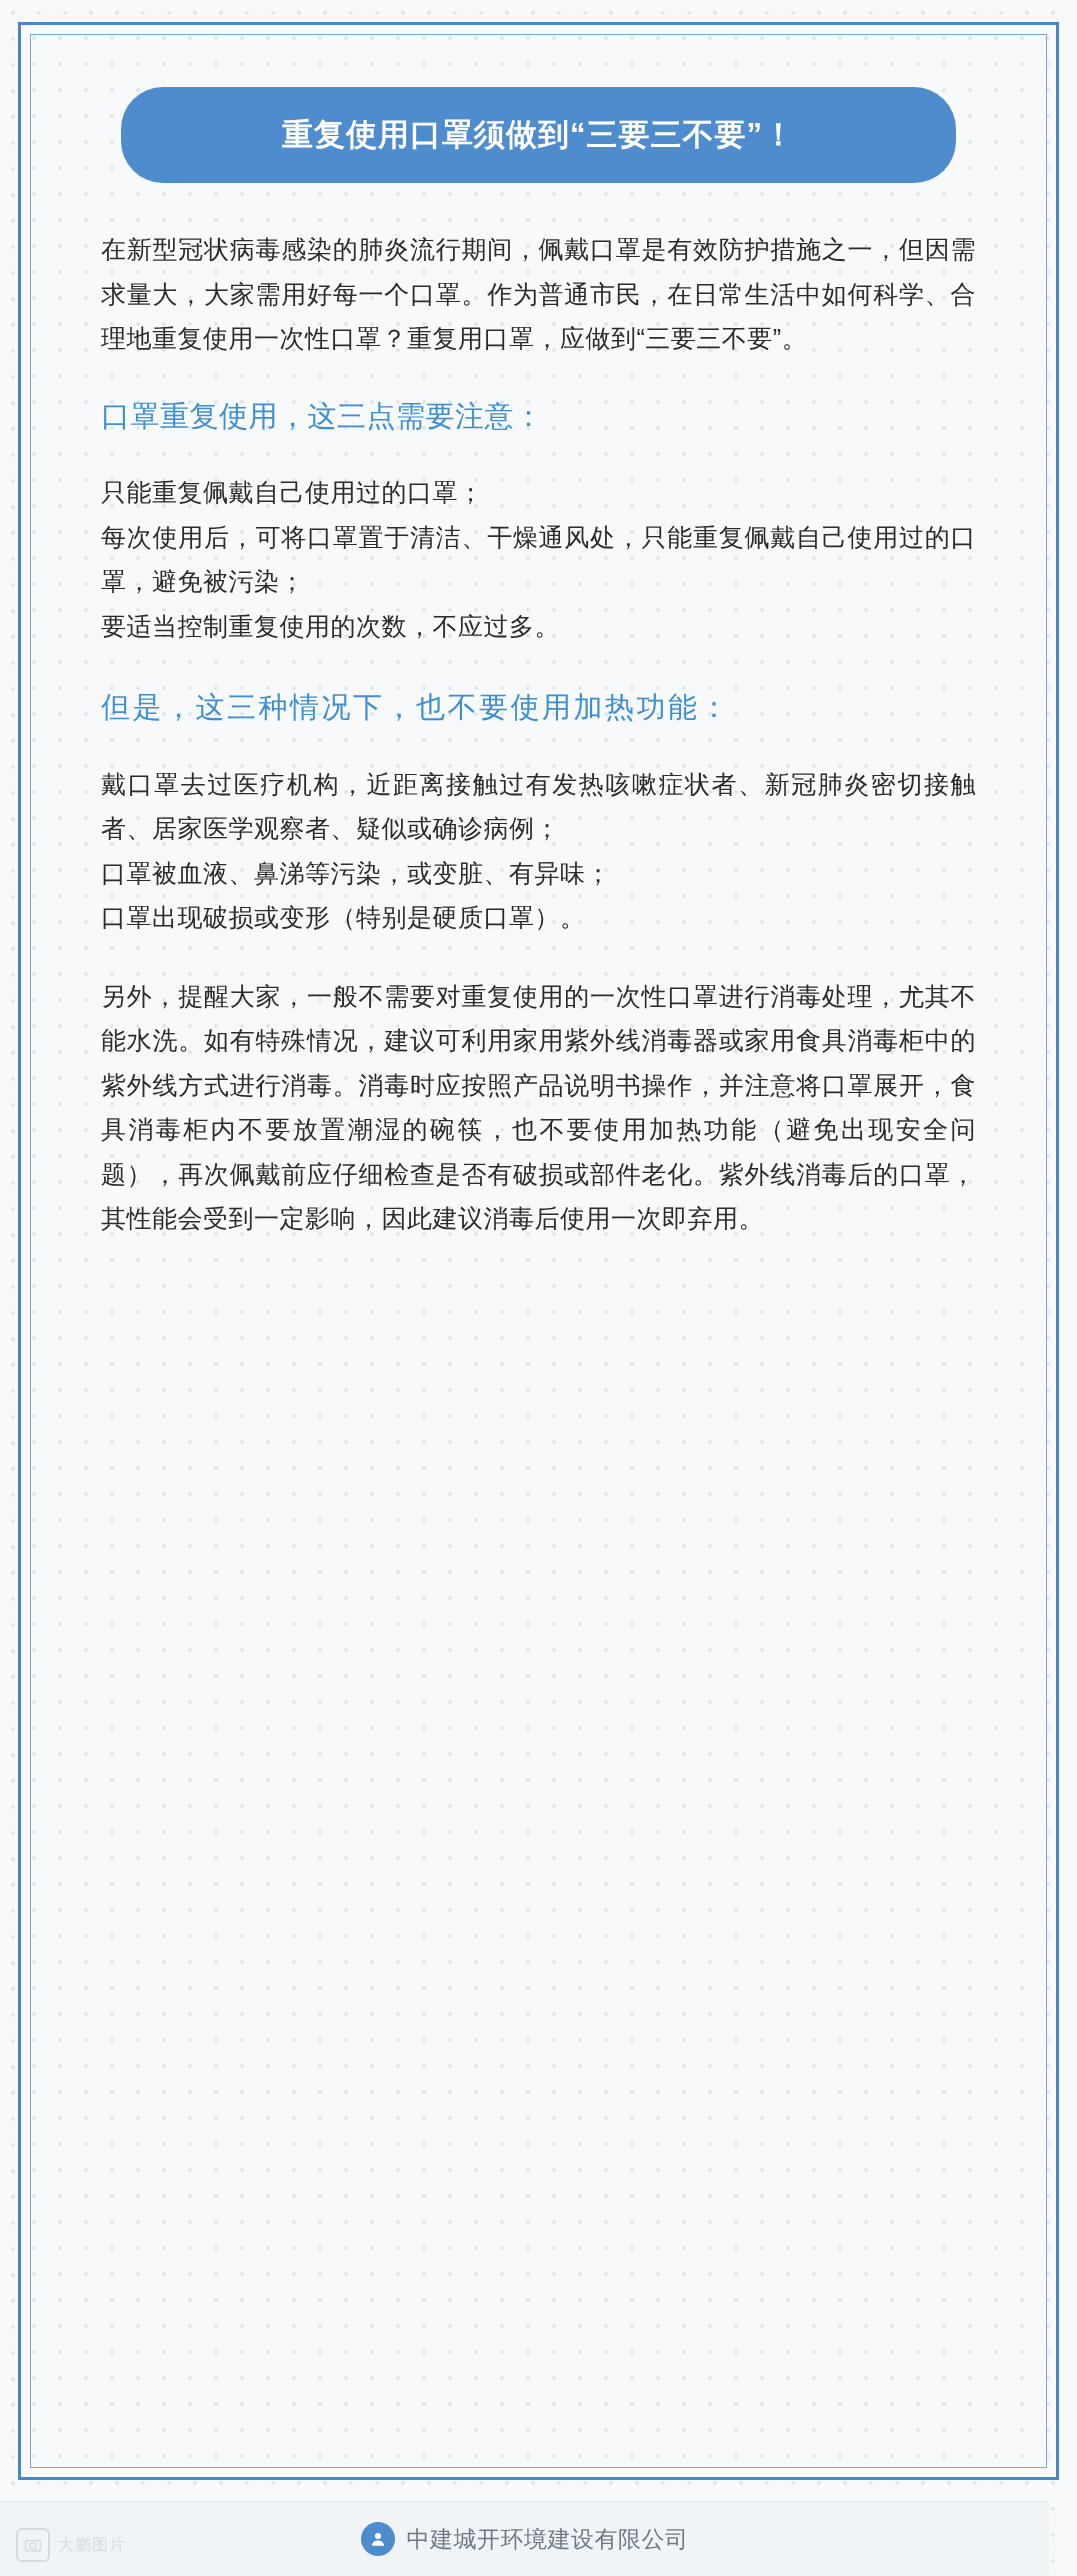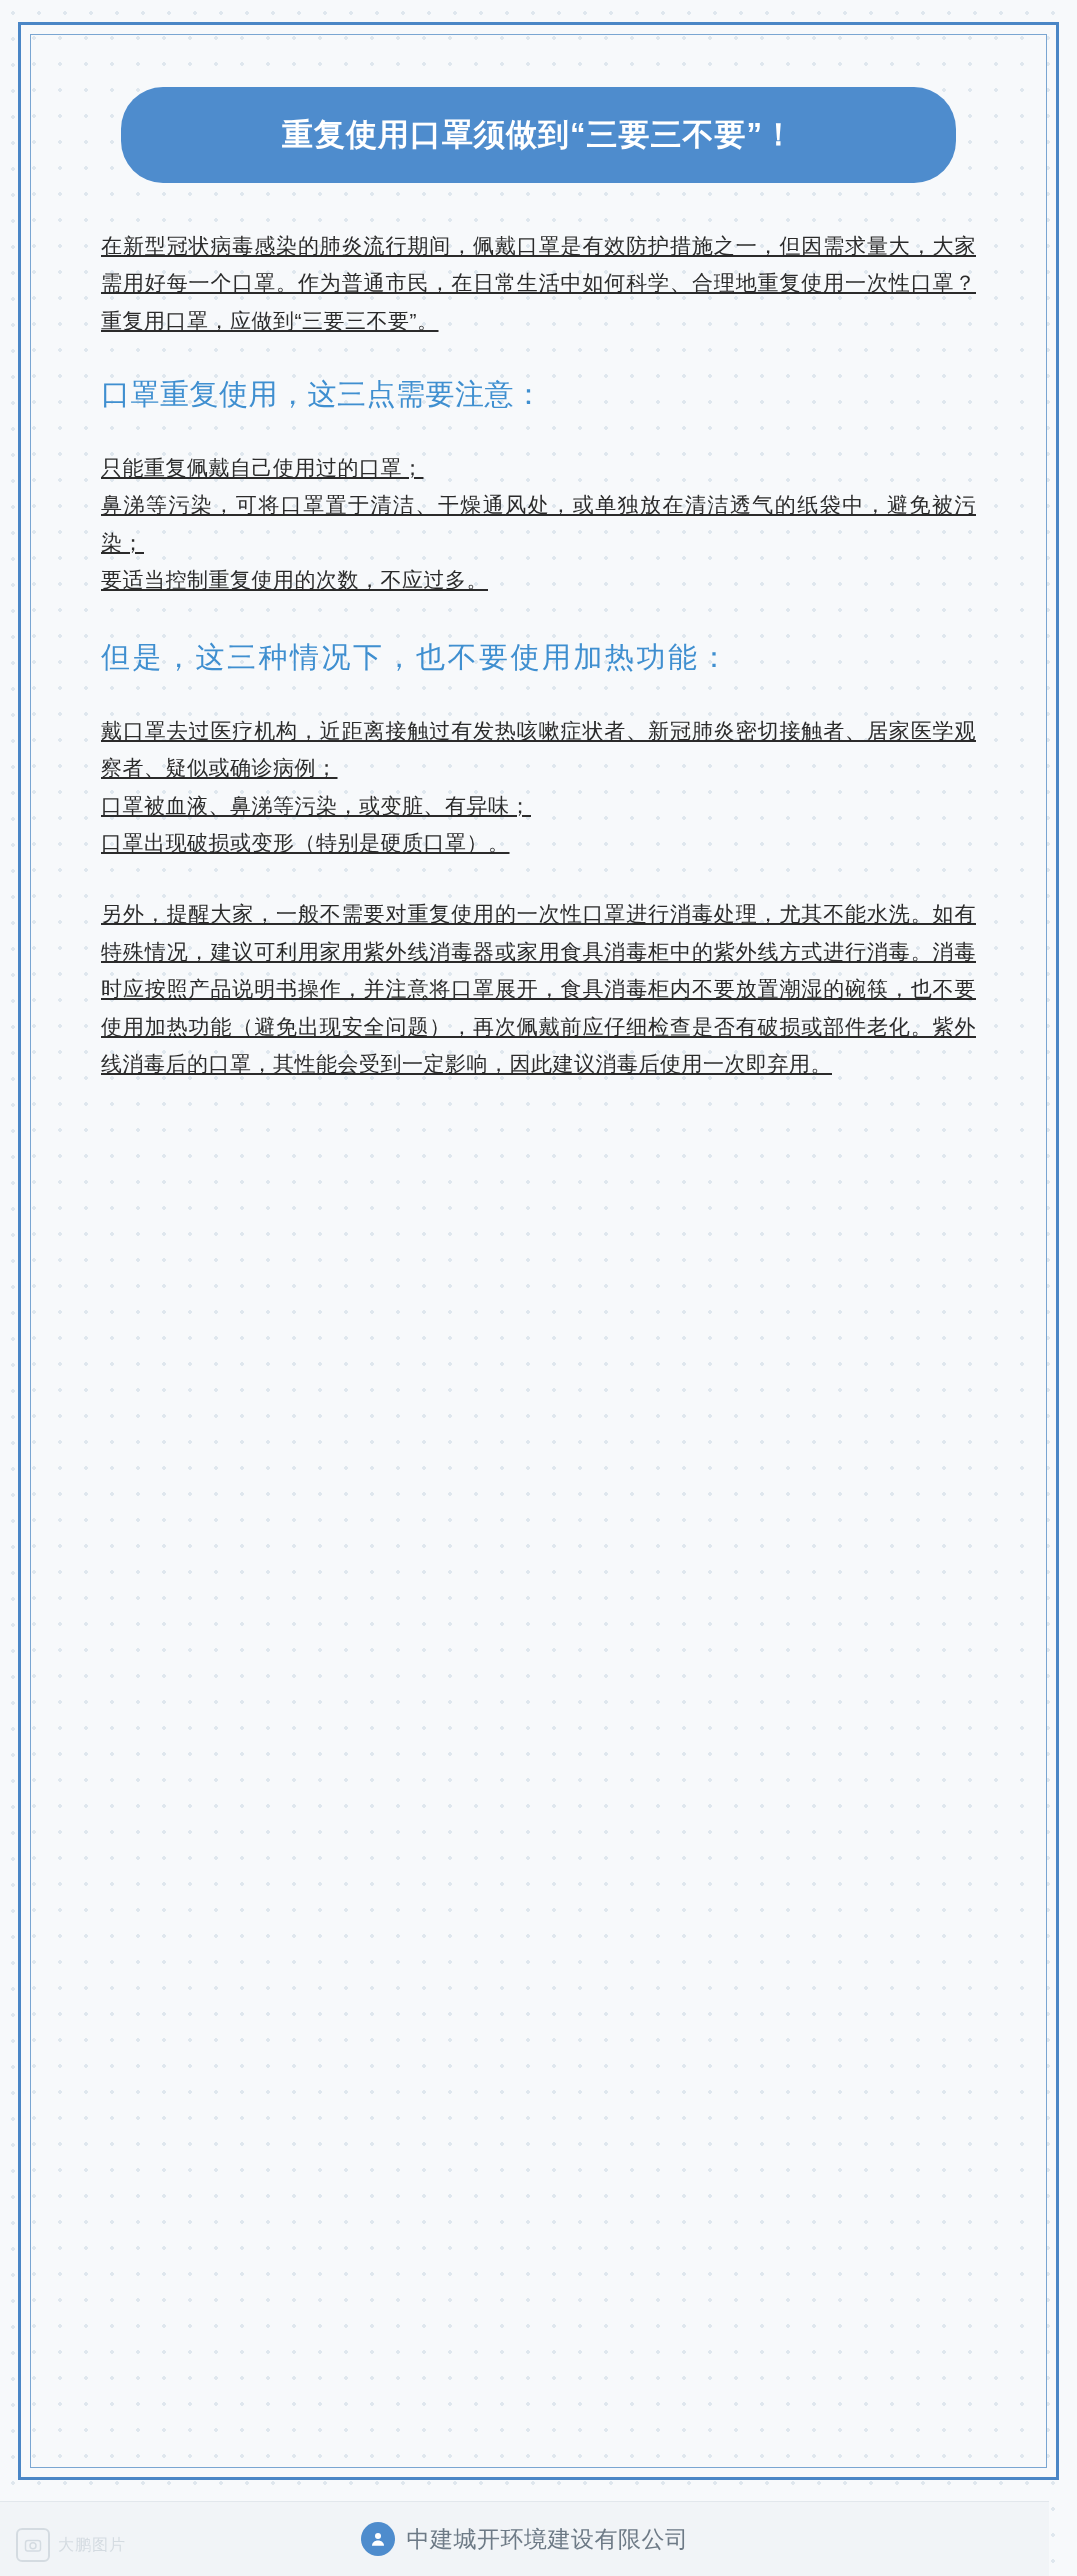--- a/index.html
+++ b/index.html
@@ -59,27 +59,26 @@
     border-radius: 42px;
     padding: 24px 34px;
     text-align: center;
     font-size: 31px;
     font-weight: bold;
     line-height: 1.55;
     letter-spacing: 1px;
     margin: 0 20px 44px 20px;
   }
   p.body-text {
-    font-size: 21px;
+    font-size: 25px;
     line-height: 1.78;
     color: #2b2b2b;
     margin: 0 0 30px 0;
     text-align: justify;
     letter-spacing: 0.5px;
-    text-decoration: underline;
   }
   p.sub-head {
     font-size: 29px;
     line-height: 1.78;
     color: #3f8fd0;
     margin: 0 0 28px 0;
     text-align: justify;
     letter-spacing: 0.5px;
   }
   p.sub-head.spaced {
@@ -164,21 +163,21 @@
       <div class="content">
 
         <div class="title-banner">重复使用口罩须做到“三要三不要”！</div>
 
         <p class="body-text">在新型冠状病毒感染的肺炎流行期间，佩戴口罩是有效防护措施之一，但因需求量大，大家需用好每一个口罩。作为普通市民，在日常生活中如何科学、合理地重复使用一次性口罩？重复用口罩，应做到“三要三不要”。</p>
 
         <p class="sub-head">口罩重复使用，这三点需要注意：</p>
 
         <div class="block">
           <p class="body-text">只能重复佩戴自己使用过的口罩；</p>
-          <p class="body-text">鼻涕等污染，可将口罩置于清洁、干燥通风处，或单独放在清洁透气的纸袋中，避免被污染；</p>
+          <p class="body-text">每次使用后，可将口罩置于清洁、干燥通风处，只能重复佩戴自己使用过的口罩，避免被污染；</p>
           <p class="body-text">要适当控制重复使用的次数，不应过多。</p>
         </div>
 
         <p class="sub-head spaced">但是，这三种情况下，也不要使用加热功能：</p>
 
         <div class="block">
           <p class="body-text">戴口罩去过医疗机构，近距离接触过有发热咳嗽症状者、新冠肺炎密切接触者、居家医学观察者、疑似或确诊病例；</p>
           <p class="body-text">口罩被血液、鼻涕等污染，或变脏、有异味；</p>
           <p class="body-text">口罩出现破损或变形（特别是硬质口罩）。</p>
         </div>

